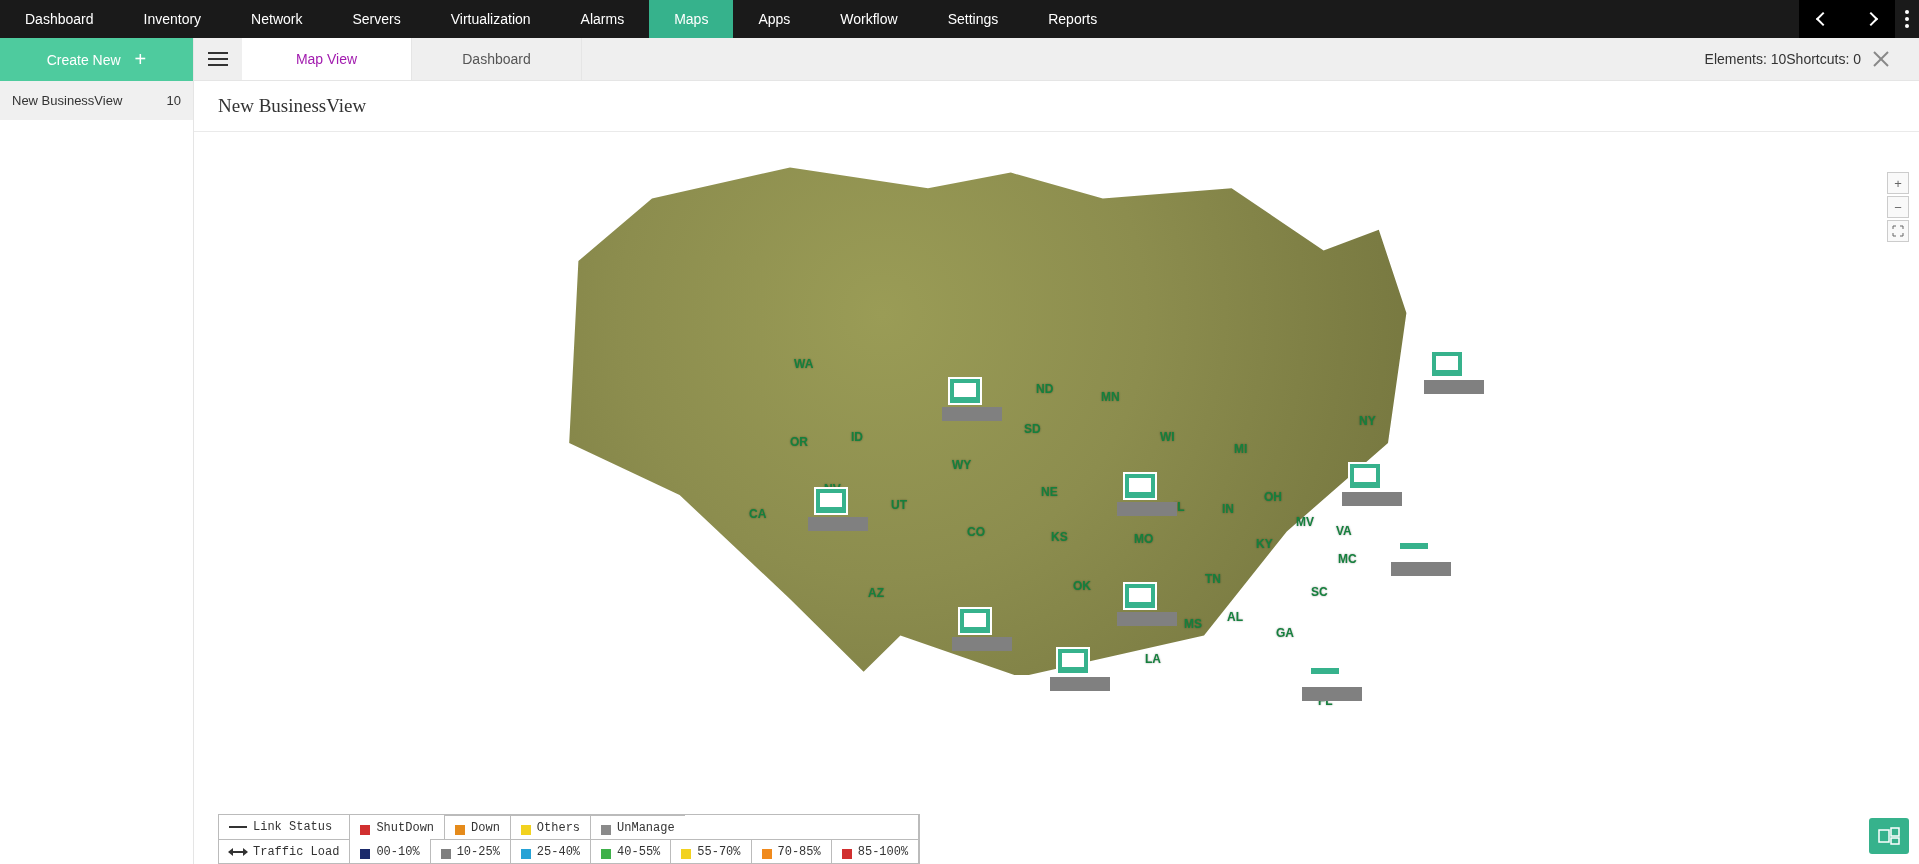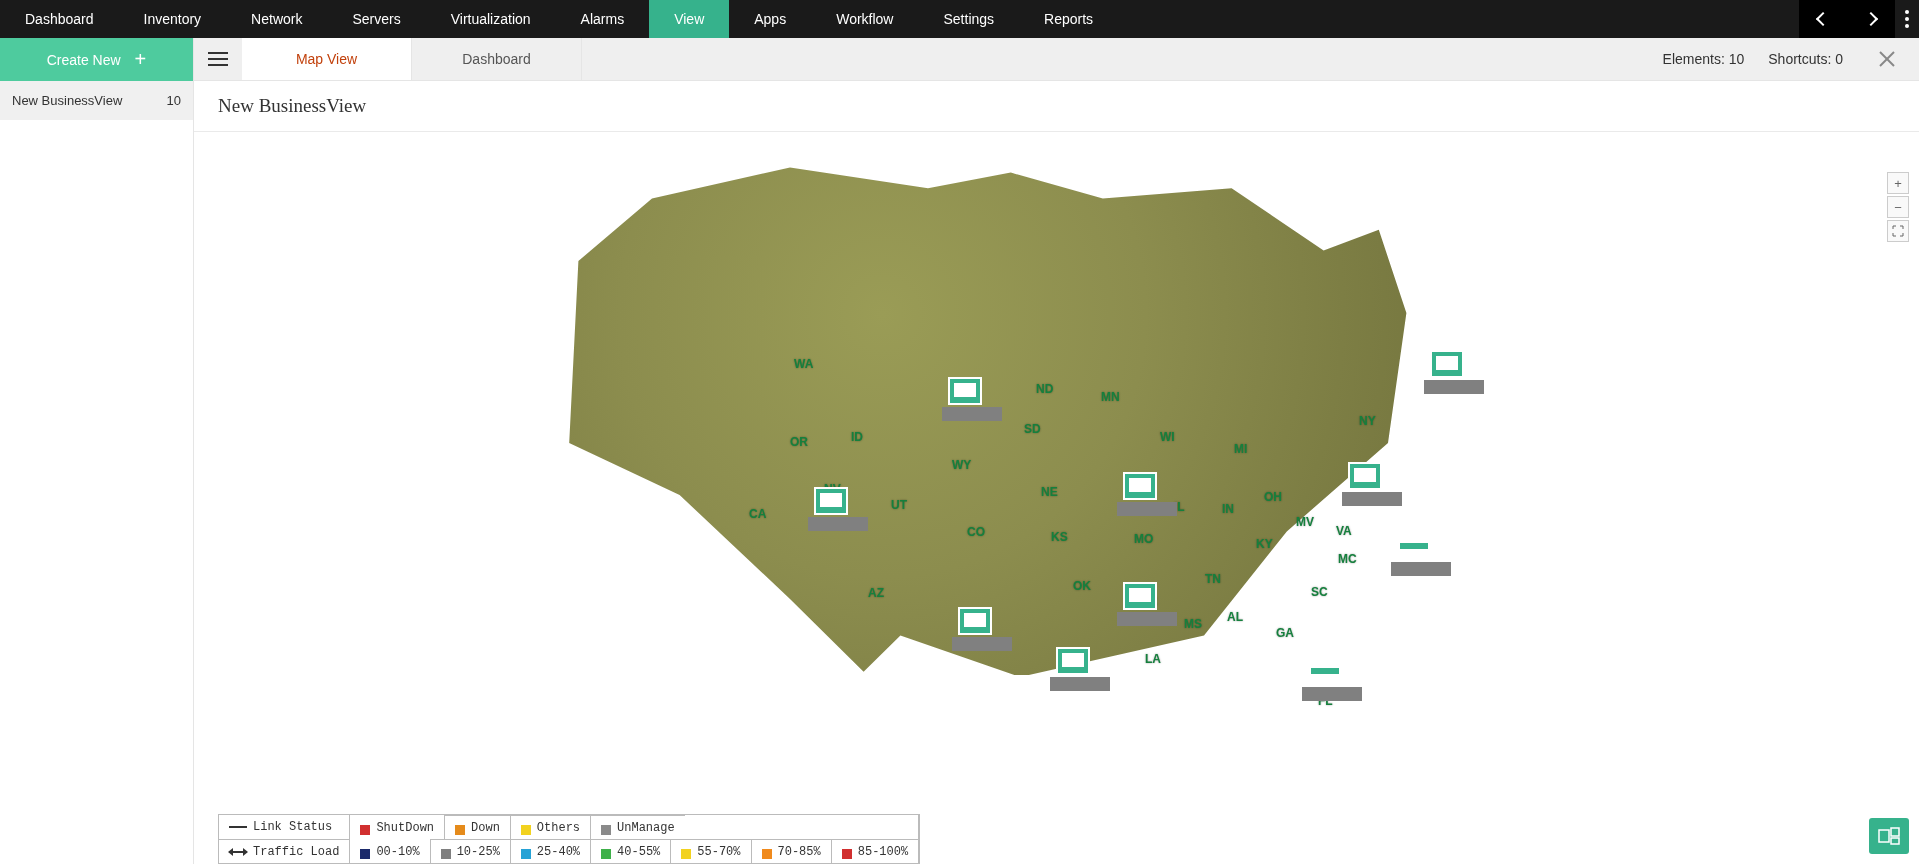--- a/index.html
+++ b/index.html
@@ -24,22 +24,22 @@
   .side-row { display: flex; align-items: center; justify-content: space-between; padding: 12px 12px; background: #f0f0f0; cursor: pointer; font-size: 13px; }
 
   .main { flex: 1; display: flex; flex-direction: column; position: relative; }
   .tabbar { height: 43px; background: #efefef; display: flex; align-items: stretch; border-bottom: 1px solid #e5e5e5; }
   .hamburger { width: 48px; display: flex; align-items: center; justify-content: center; cursor: pointer; }
   .hamburger div { width: 20px; height: 2px; background: #333; position: relative; }
   .hamburger div::before, .hamburger div::after { content: ""; position: absolute; width: 20px; height: 2px; background: #333; left: 0; }
   .hamburger div::before { top: -6px; }
   .hamburger div::after { top: 6px; }
   .tab { width: 170px; display: flex; align-items: center; justify-content: center; color: #555; cursor: pointer; border-right: 1px solid #e5e5e5; }
-  .tab.active { background: #fff; color: #c2410c; font-weight: 500; }
-  .tabinfo { margin-left: auto; display: flex; align-items: center; gap: 24px; padding-right: 12px; color: #333; font-size: 14px; }
+  .tab.active { background: #fff; color: #a21caf; font-weight: 500; }
+  .tabinfo { margin-left: auto; display: flex; align-items: center; padding-right: 18px; color: #333; font-size: 14px; }
   .closex { width: 40px; display: flex; align-items: center; justify-content: center; cursor: pointer; }
   .closex svg { width: 20px; height: 20px; stroke: #888; stroke-width: 2; }
 
   .pagehead { display: flex; align-items: center; padding: 14px 24px; border-bottom: 1px solid #eaeaea; }
   .pagehead h2 { font-family: Georgia, serif; font-weight: 500; font-size: 19px; }
   .pagehead .btns { margin-left: auto; display: flex; gap: 6px; }
   .gbtn { background: #36b28c; color: #fff; border: none; border-radius: 3px; padding: 8px 18px; font-size: 14px; cursor: pointer; }
 
   .mapwrap { flex: 1; position: relative; overflow: hidden; background: #fff; }
   .mapctrl { position: absolute; right: 10px; top: 40px; display: flex; flex-direction: column; gap: 2px; }
@@ -83,21 +83,21 @@
 </head>
 <body>
 
 <div class="topnav">
   <div class="item">Dashboard</div>
   <div class="item">Inventory</div>
   <div class="item">Network</div>
   <div class="item">Servers</div>
   <div class="item">Virtualization</div>
   <div class="item">Alarms</div>
-  <div class="item active">View</div>
+  <div class="item active">Maps</div>
   <div class="item">Apps</div>
   <div class="item">Workflow</div>
   <div class="item">Settings</div>
   <div class="item">Reports</div>
   <div class="spacer"></div>
   <div class="navbtn">
       <span class="chevron left"></span>
     </div>
   <div class="navbtn">
       <span class="chevron right"></span>

